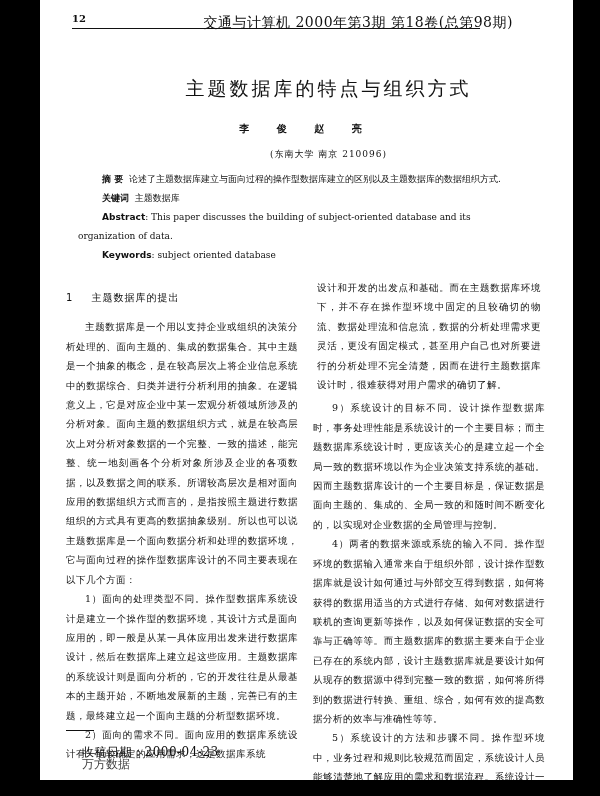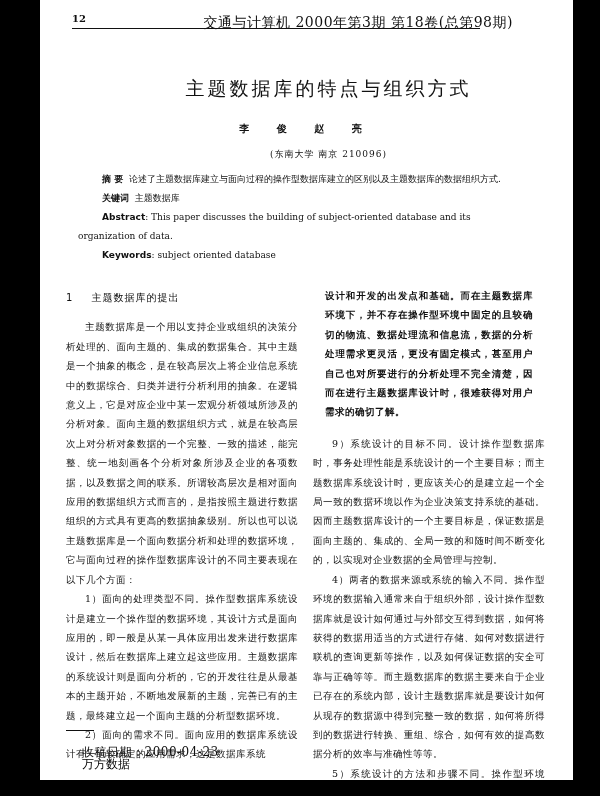--- a/index.html
+++ b/index.html
@@ -16,24 +16,24 @@
   .affil { position:absolute; top:148px; left:0; right:0; text-align:center; font-size:9px; letter-spacing:1px;padding-left:44px; }
   .abs { position:absolute; top:170px; left:38px; width:448px; font-size:9px; line-height:19px; }
   .abs .ind { text-indent:24px; }
   .abs b { font-family:"DejaVu Sans","Liberation Sans",sans-serif; }
   .col { position:absolute; top:274px; width:232px; font-size:9.5px; line-height:19.4px; text-align:justify; letter-spacing:0.5px; }
   .colL { left:26px; }
   .colR { left:273px; }
   .sec { font-size:10px; font-family:"DejaVu Sans","Liberation Sans",sans-serif; margin-top:14px; margin-bottom:10px; letter-spacing:1px; }
   .sec .n { margin-right:18px; }
   .p { text-indent:2em; margin:0; }
-  .p0 { margin:12px;font-weight:bold; }
+  .p0 { margin:4px; }
   .fnrule { position:absolute; left:26px; top:730px; width:28px; height:1px; background:#111; }
   .fn { position:absolute; left:42px; top:744px; font-size:12px; letter-spacing:0.5px; }
-  .wm { position:absolute; left:42px; top:756px; font-size:12px; font-family:"DejaVu Sans","Liberation Sans",sans-serif; color:#000000; }
+  .wm { position:absolute; left:42px; top:756px; font-size:12px; font-family:"DejaVu Sans","Liberation Sans",sans-serif; color:#404040; }
 </style>
 </head>
 <body>
 
 <div class="page">
   <div class="hdr">
     <span class="pnum">12</span>
     <span class="jr">交通与计算机  2000年第3期  第18卷(总第98期)</span>
     <div class="rule"></div>
     <div class="rule2"></div>

